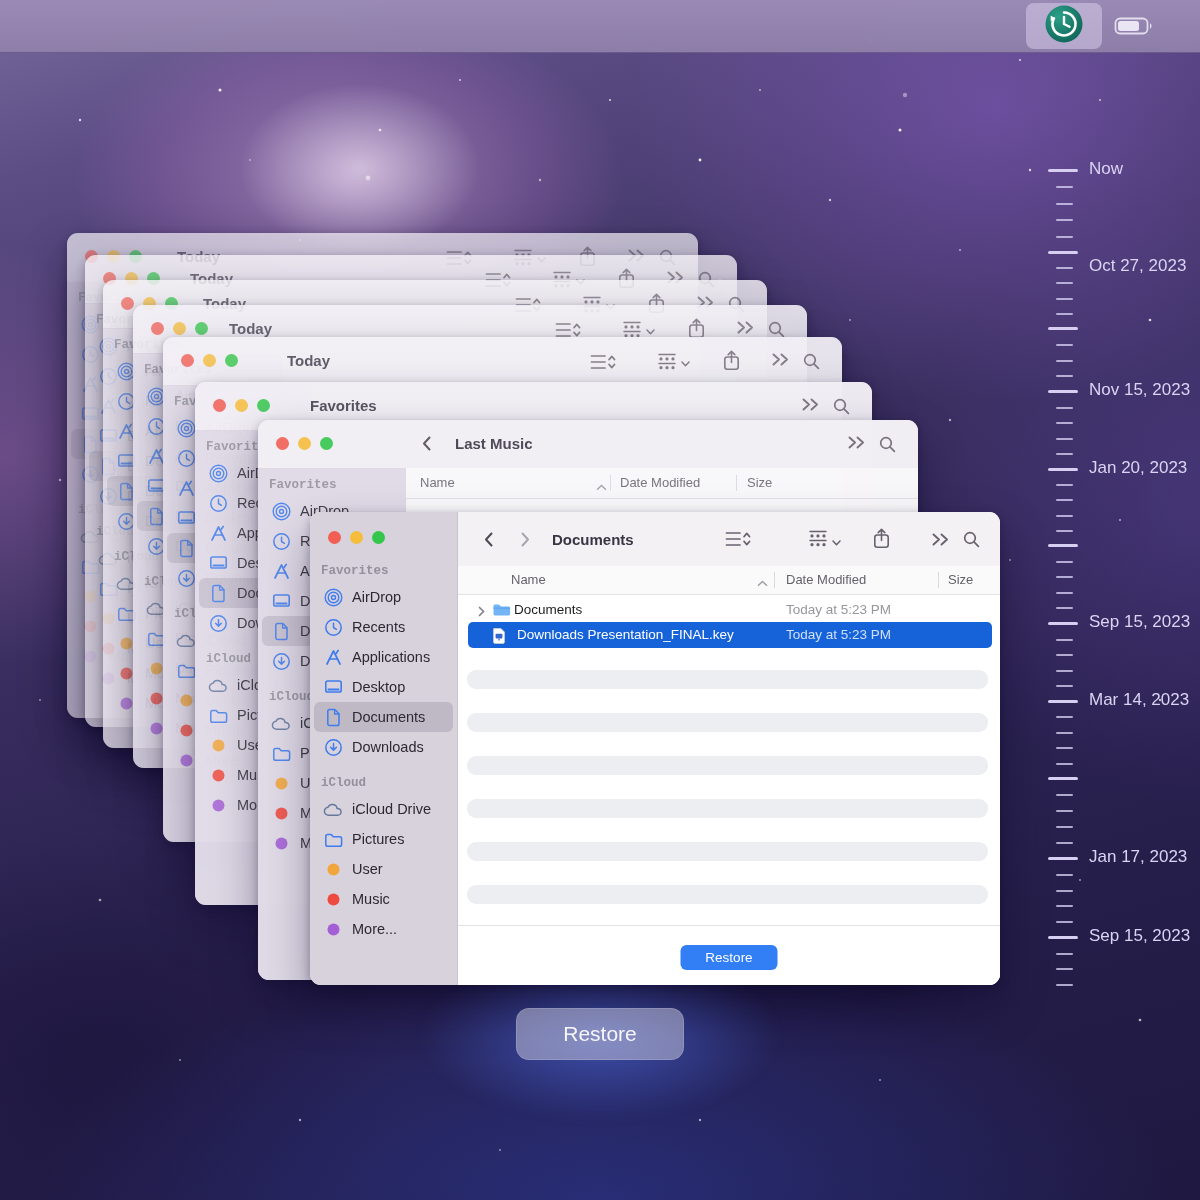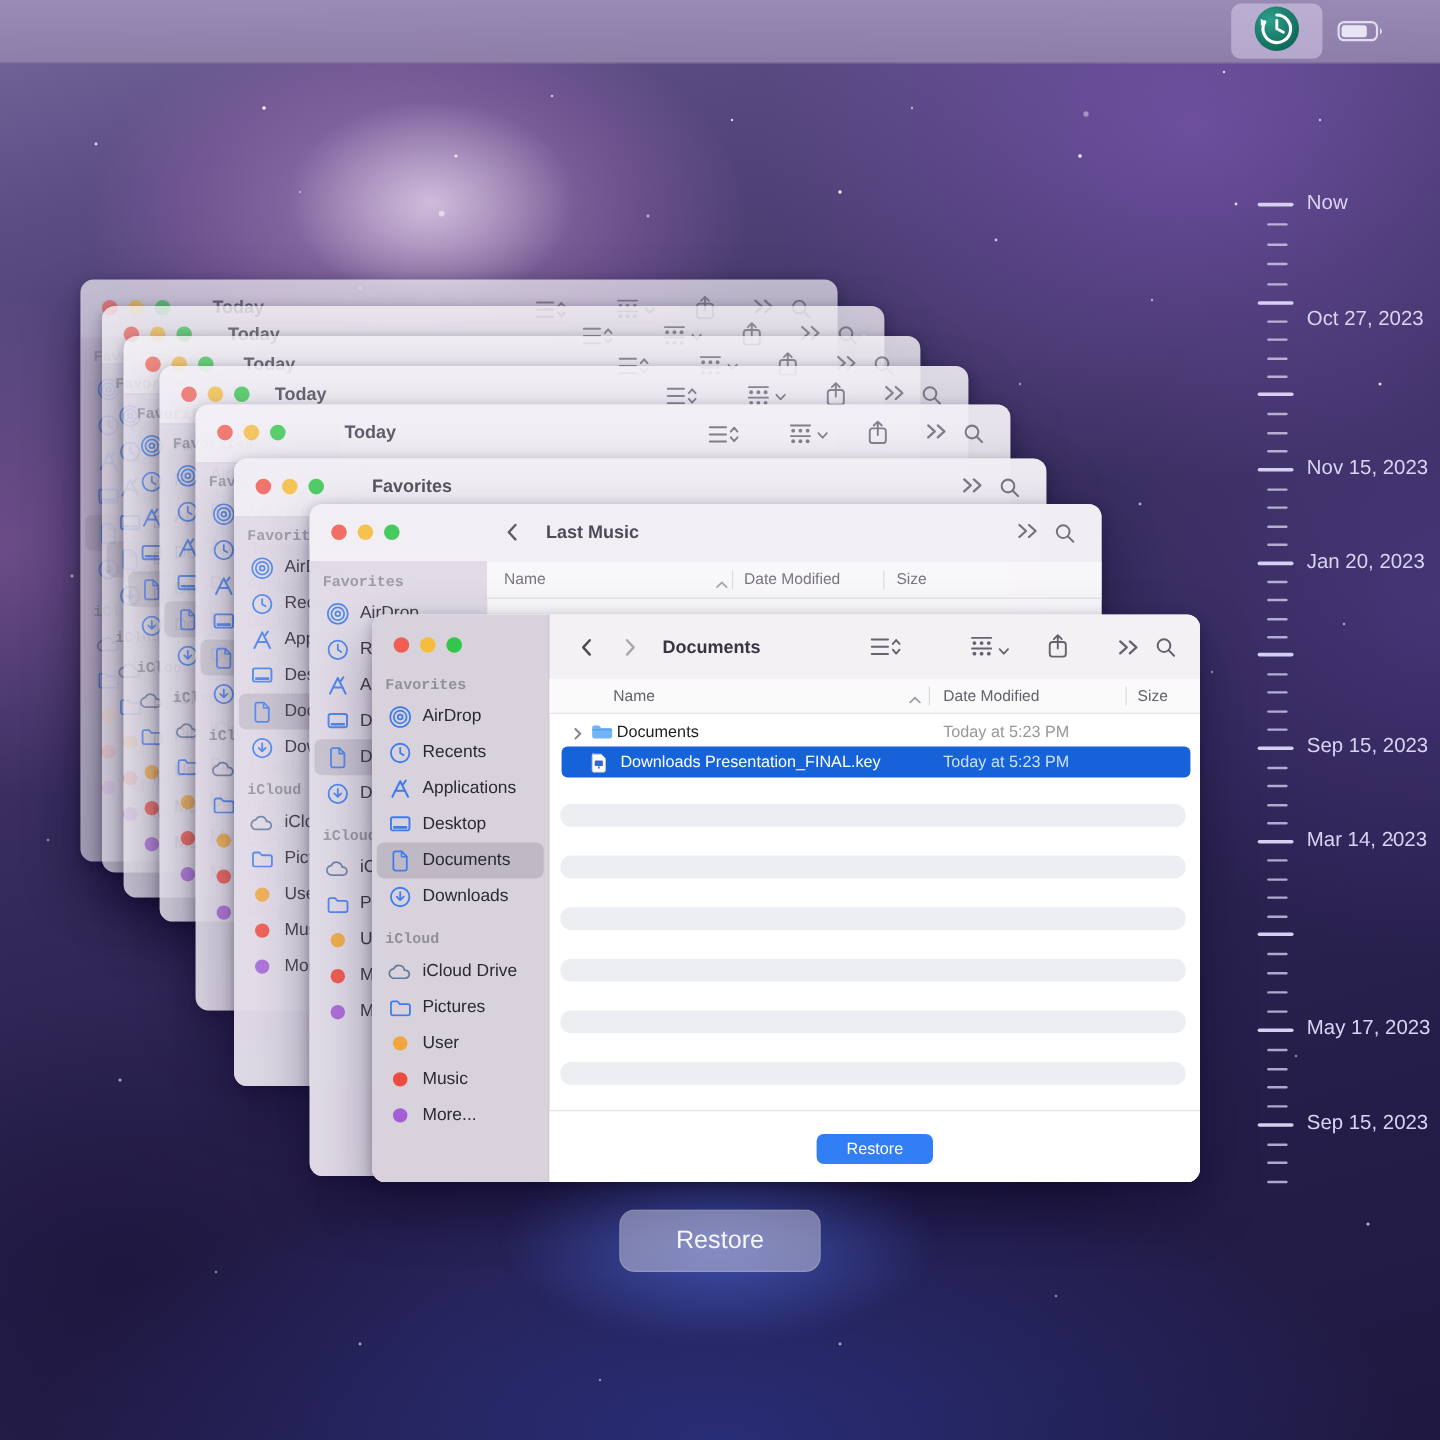--- a/index.html
+++ b/index.html
@@ -1407,21 +1407,21 @@
       <div class="tick minor" style="top: 716.4px;"></div>
       <div class="tick minor" style="top: 731.8px;"></div>
       <div class="tick minor" style="top: 747.2px;"></div>
       <div class="tick minor" style="top: 762.6px;"></div>
       <div class="tick major" style="top: 777px;"></div>
       <div class="tick minor" style="top: 794px;"></div>
       <div class="tick minor" style="top: 810px;"></div>
       <div class="tick minor" style="top: 826px;"></div>
       <div class="tick minor" style="top: 842px;"></div>
       <div class="tick major" style="top: 857px;"></div>
-      <div class="tlabel" style="top: 847px;">May 17, 2023</div>
+      <div class="tlabel" style="top: 847px;">Jan 17, 2023</div>
       <div class="tick minor" style="top: 873.8px;"></div>
       <div class="tick minor" style="top: 889.6px;"></div>
       <div class="tick minor" style="top: 905.4px;"></div>
       <div class="tick minor" style="top: 921.2px;"></div>
       <div class="tick major" style="top: 936px;"></div>
       <div class="tlabel" style="top: 926px;">Sep 15, 2023</div>
       <div class="tick minor" style="top: 952.5px;"></div>
       <div class="tick minor" style="top: 968px;"></div>
       <div class="tick minor" style="top: 983.5px;"></div>
     </div>

